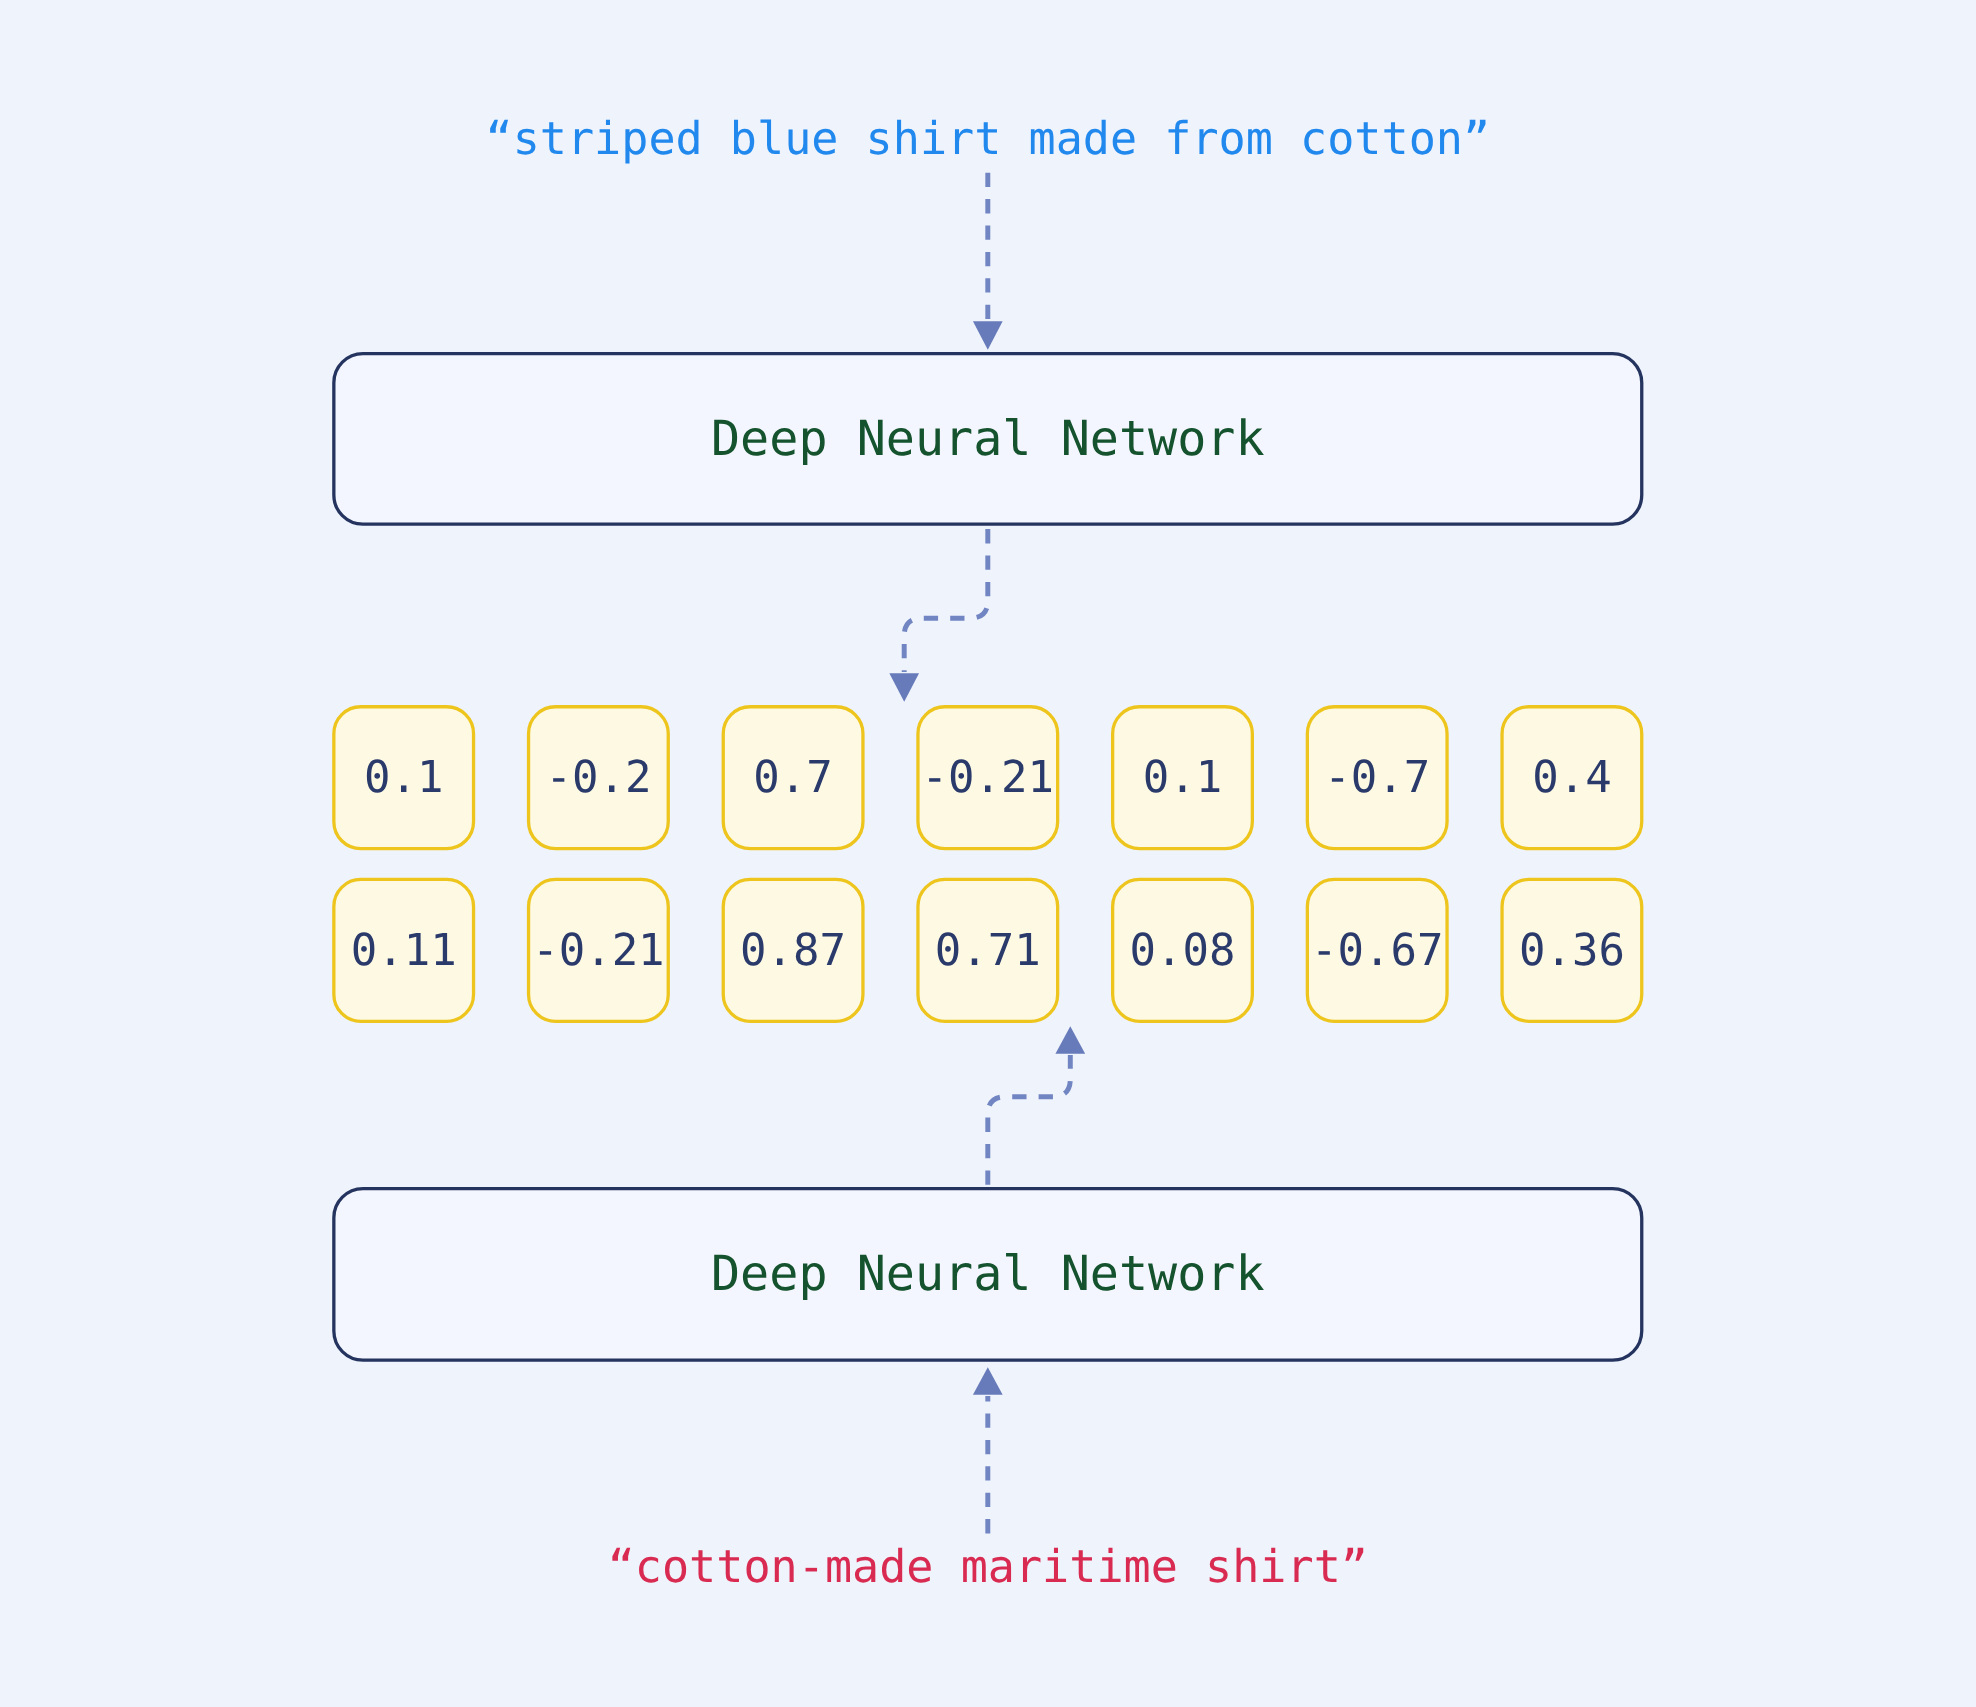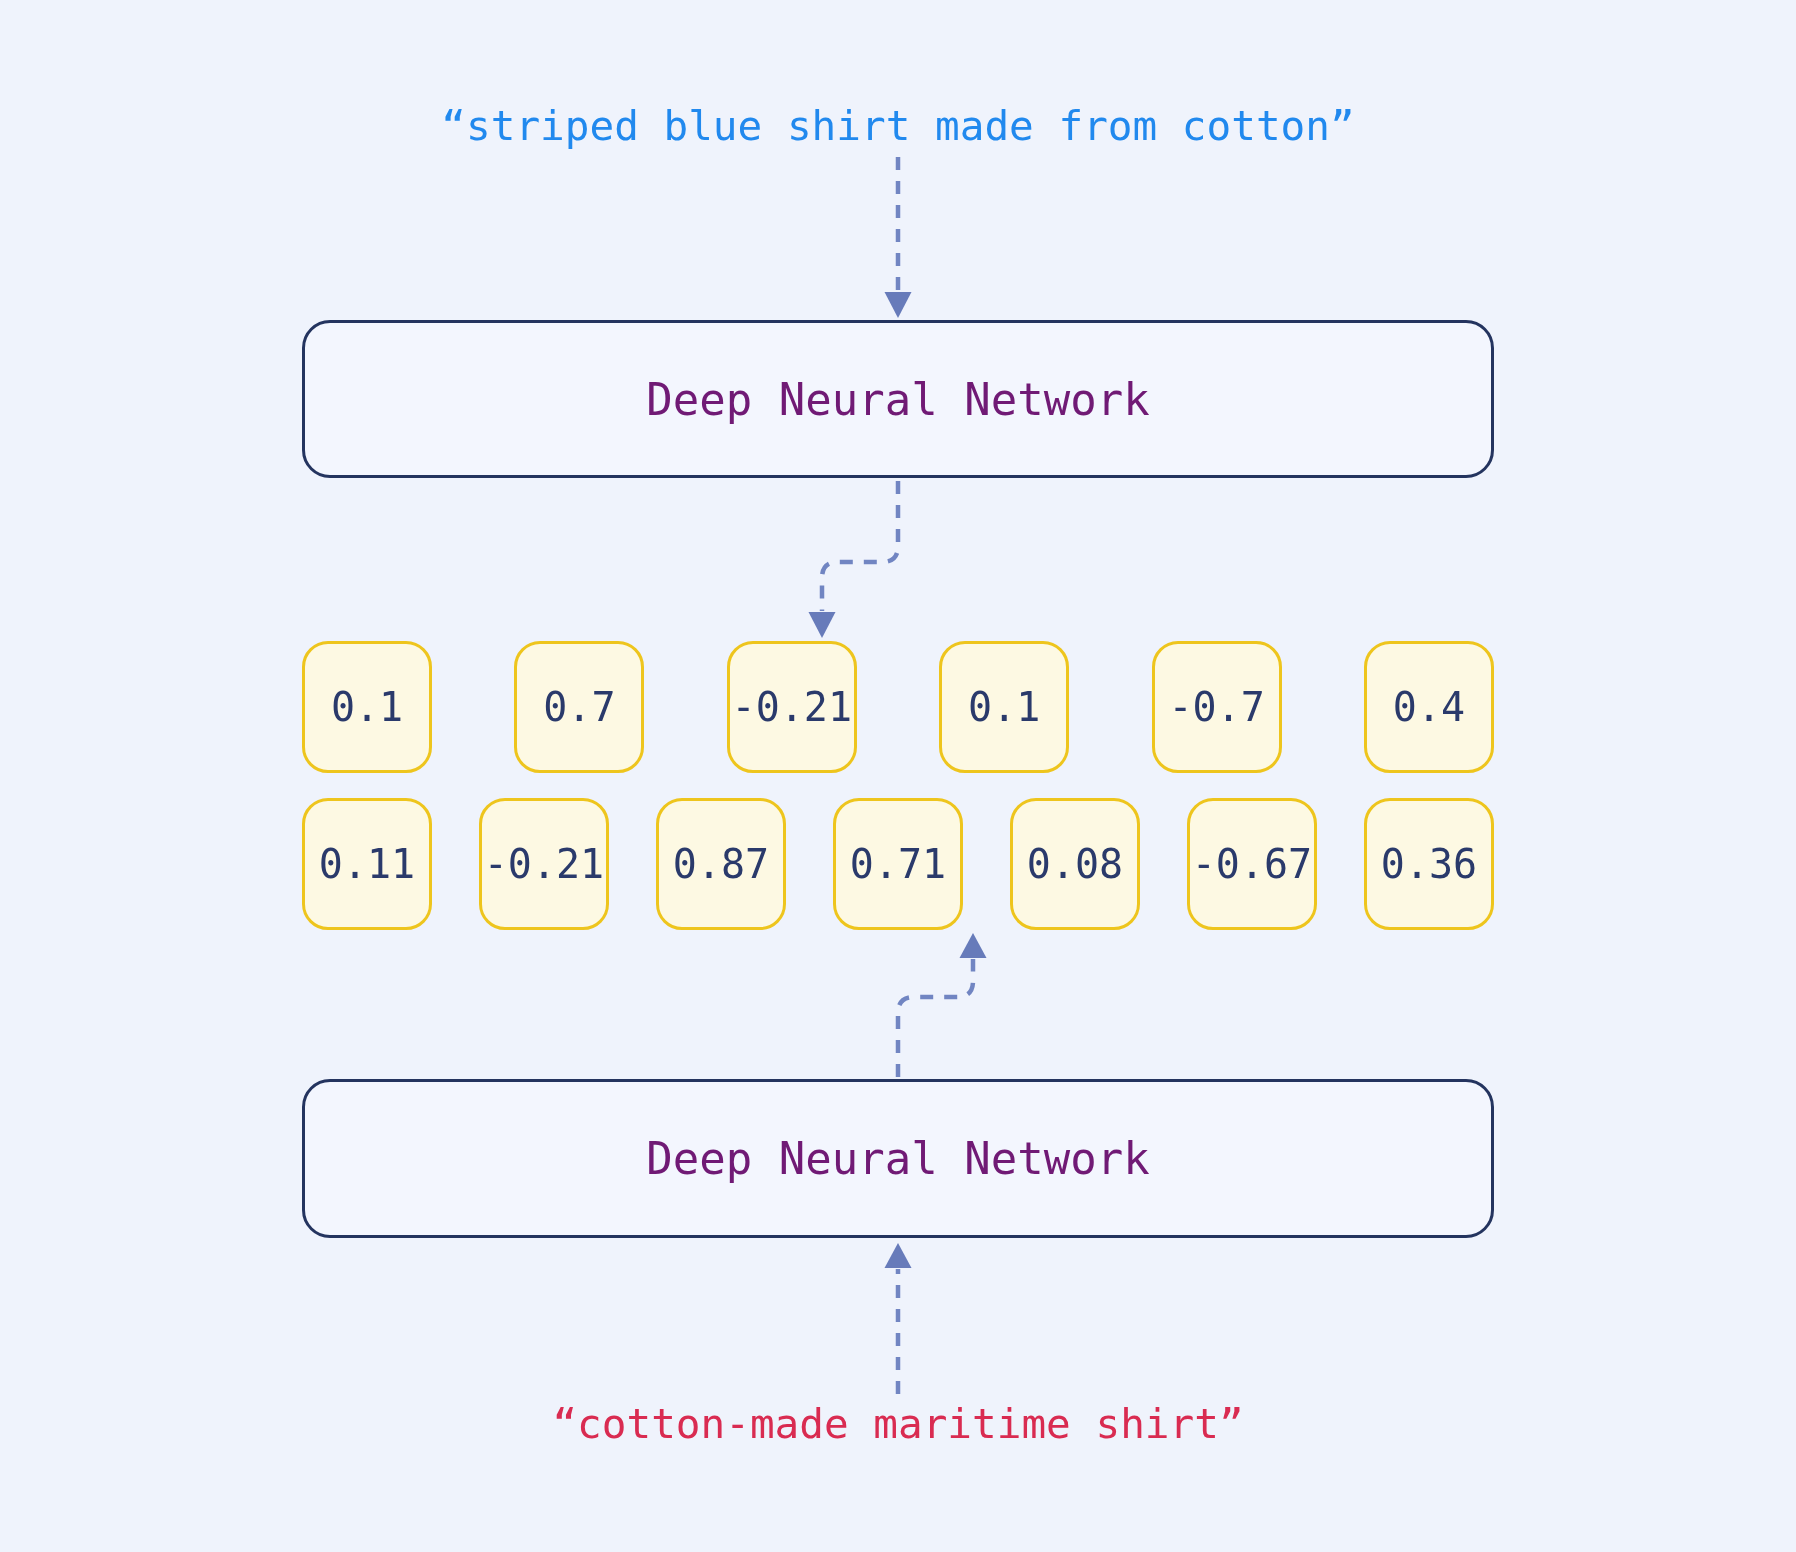--- a/index.html
+++ b/index.html
@@ -42,21 +42,21 @@
     background: #f3f6fe;
     border: 3px solid #24345f;
     border-radius: 28px;
     display: flex;
     align-items: center;
     justify-content: center;
   }
   .dnn-box-top { top: 320px; }
   .dnn-box-bottom { top: 1079px; height: 159px; }
   .dnn-label {
-    color: #701a75;
+    color: #14532d;
     font-size: 44px;
     font-weight: 500;
   }
   .embedding-grid {
     position: absolute;
     left: 302px;
     top: 641px;
     width: 1192px;
     display: flex;
     flex-direction: column;
@@ -125,20 +125,21 @@
     </g>
   </svg>
 
   <div class="dnn-box dnn-box-top">
     <span class="dnn-label">Deep Neural Network</span>
   </div>
 
   <div class="embedding-grid">
     <div class="vector-row">
       <div class="vector-cell">0.1</div>
+      <div class="vector-cell">-0.2</div>
       <div class="vector-cell">0.7</div>
       <div class="vector-cell">-0.21</div>
       <div class="vector-cell">0.1</div>
       <div class="vector-cell">-0.7</div>
       <div class="vector-cell">0.4</div>
     </div>
     <div class="vector-row">
       <div class="vector-cell">0.11</div>
       <div class="vector-cell">-0.21</div>
       <div class="vector-cell">0.87</div>

